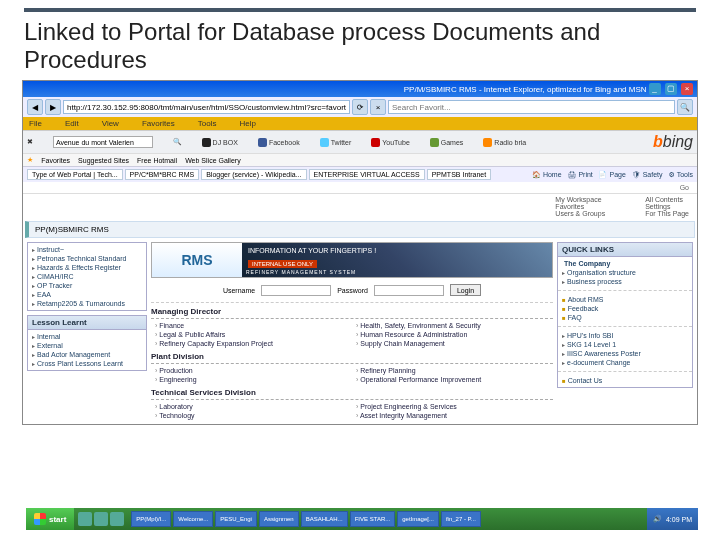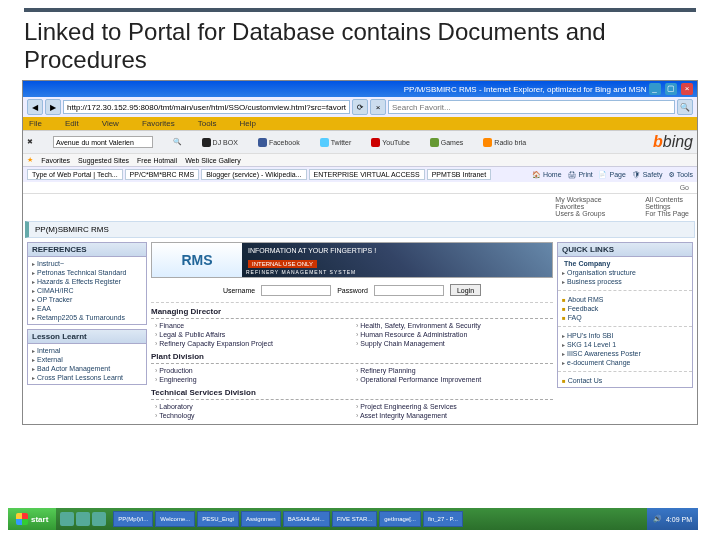--- a/index.html
+++ b/index.html
@@ -63,36 +63,36 @@
 
 .dotline { border-top:1px dashed #ccc; margin:2px 0; }
 .section-h { font-size:8px; font-weight:bold; padding:2px 0; color:#223; border-bottom:1px dashed #aaa; }
 .cols2 { display:flex; }
 .cols2 > ul { flex:1; list-style:none; padding:2px 4px; }
 .cols2 li { font-size:7px; color:#224; padding:1px 0; }
 .cols2 li::before { content:"› "; color:#888; }
 
 .rightcol { width:136px; }
 
-.taskbar { position:absolute; bottom:10px; left:8px; right:22px; height:22px; background:linear-gradient(#3c8f3c,#2b6f2b); display:flex; align-items:center; font-size:8px; color:#fff; }
+.taskbar { position:absolute; bottom:10px; left:26px; right:22px; height:22px; background:linear-gradient(#3c8f3c,#2b6f2b); display:flex; align-items:center; font-size:8px; color:#fff; }
 .taskbar .start { background:linear-gradient(#5c5,#393); padding:2px 8px; font-weight:bold; display:flex; align-items:center; gap:3px; height:100%; }
 .taskbar .start .flag { width:12px; height:12px; background:conic-gradient(#f33 0 25%,#3c3 0 50%,#39f 0 75%,#fc3 0); border-radius:2px; }
 .taskbar .qlaunch { display:flex; gap:2px; padding:0 4px; }
 .taskbar .qlaunch span { width:14px; height:14px; background:#5a9; border-radius:2px; }
 .taskbar .tasks { display:flex; gap:2px; flex:1; padding:0 3px; }
 .taskbar .tasks .task { background:#3a73c7; border:1px solid #2a5aa0; padding:1px 4px; font-size:6px; max-width:60px; overflow:hidden; white-space:nowrap; height:16px; display:flex; align-items:center; }
 .taskbar .tray { background:linear-gradient(#3976c6,#285aa0); padding:0 6px; height:100%; display:flex; align-items:center; gap:4px; font-size:7px; }
 
 .ico { width:9px; height:9px; display:inline-block; border-radius:2px; }.fb{background:#3b5998}.tw{background:#5cf}.yt{background:#c00}.gm{background:#693}.rd{background:#f80}.dj{background:#222}
 </style>
 </head>
 <body>
 
 <div class="slide-header">
-  <div class="slide-title">Linked to Portal for Database contains Documents and Procedures</div>
+  <div class="slide-title">Linked to Portal for Database process Documents and Procedures</div>
 </div>
 
 <div class="browser">
   <div class="titlebar">
     <span>PP/M/SBMIRC RMS - Internet Explorer, optimized for Bing and MSN</span>
     <span class="wincontrols">
       <span>_</span>
       <span>▢</span>
       <span>×</span>
     </span>
@@ -184,21 +184,20 @@
       <div>For This Page</div>
     </div>
   </div>
 
   <div class="page">
     <div class="pagetitle">PP(M)SBMIRC RMS</div>
 
     <div class="content">
       <div class="leftcol">
         <div class="box">
-          <div class="box-h">REFERENCES</div>
           <ul>
             <li>Instruct~</li>
             <li>Petronas Technical Standard</li>
             <li>Hazards &amp; Effects Register</li>
             <li>CIMAH/IRC</li>
             <li>OP Tracker</li>
             <li>EAA</li>
             <li>Retamp2205 &amp; Turnarounds</li>
           </ul>
         </div>

